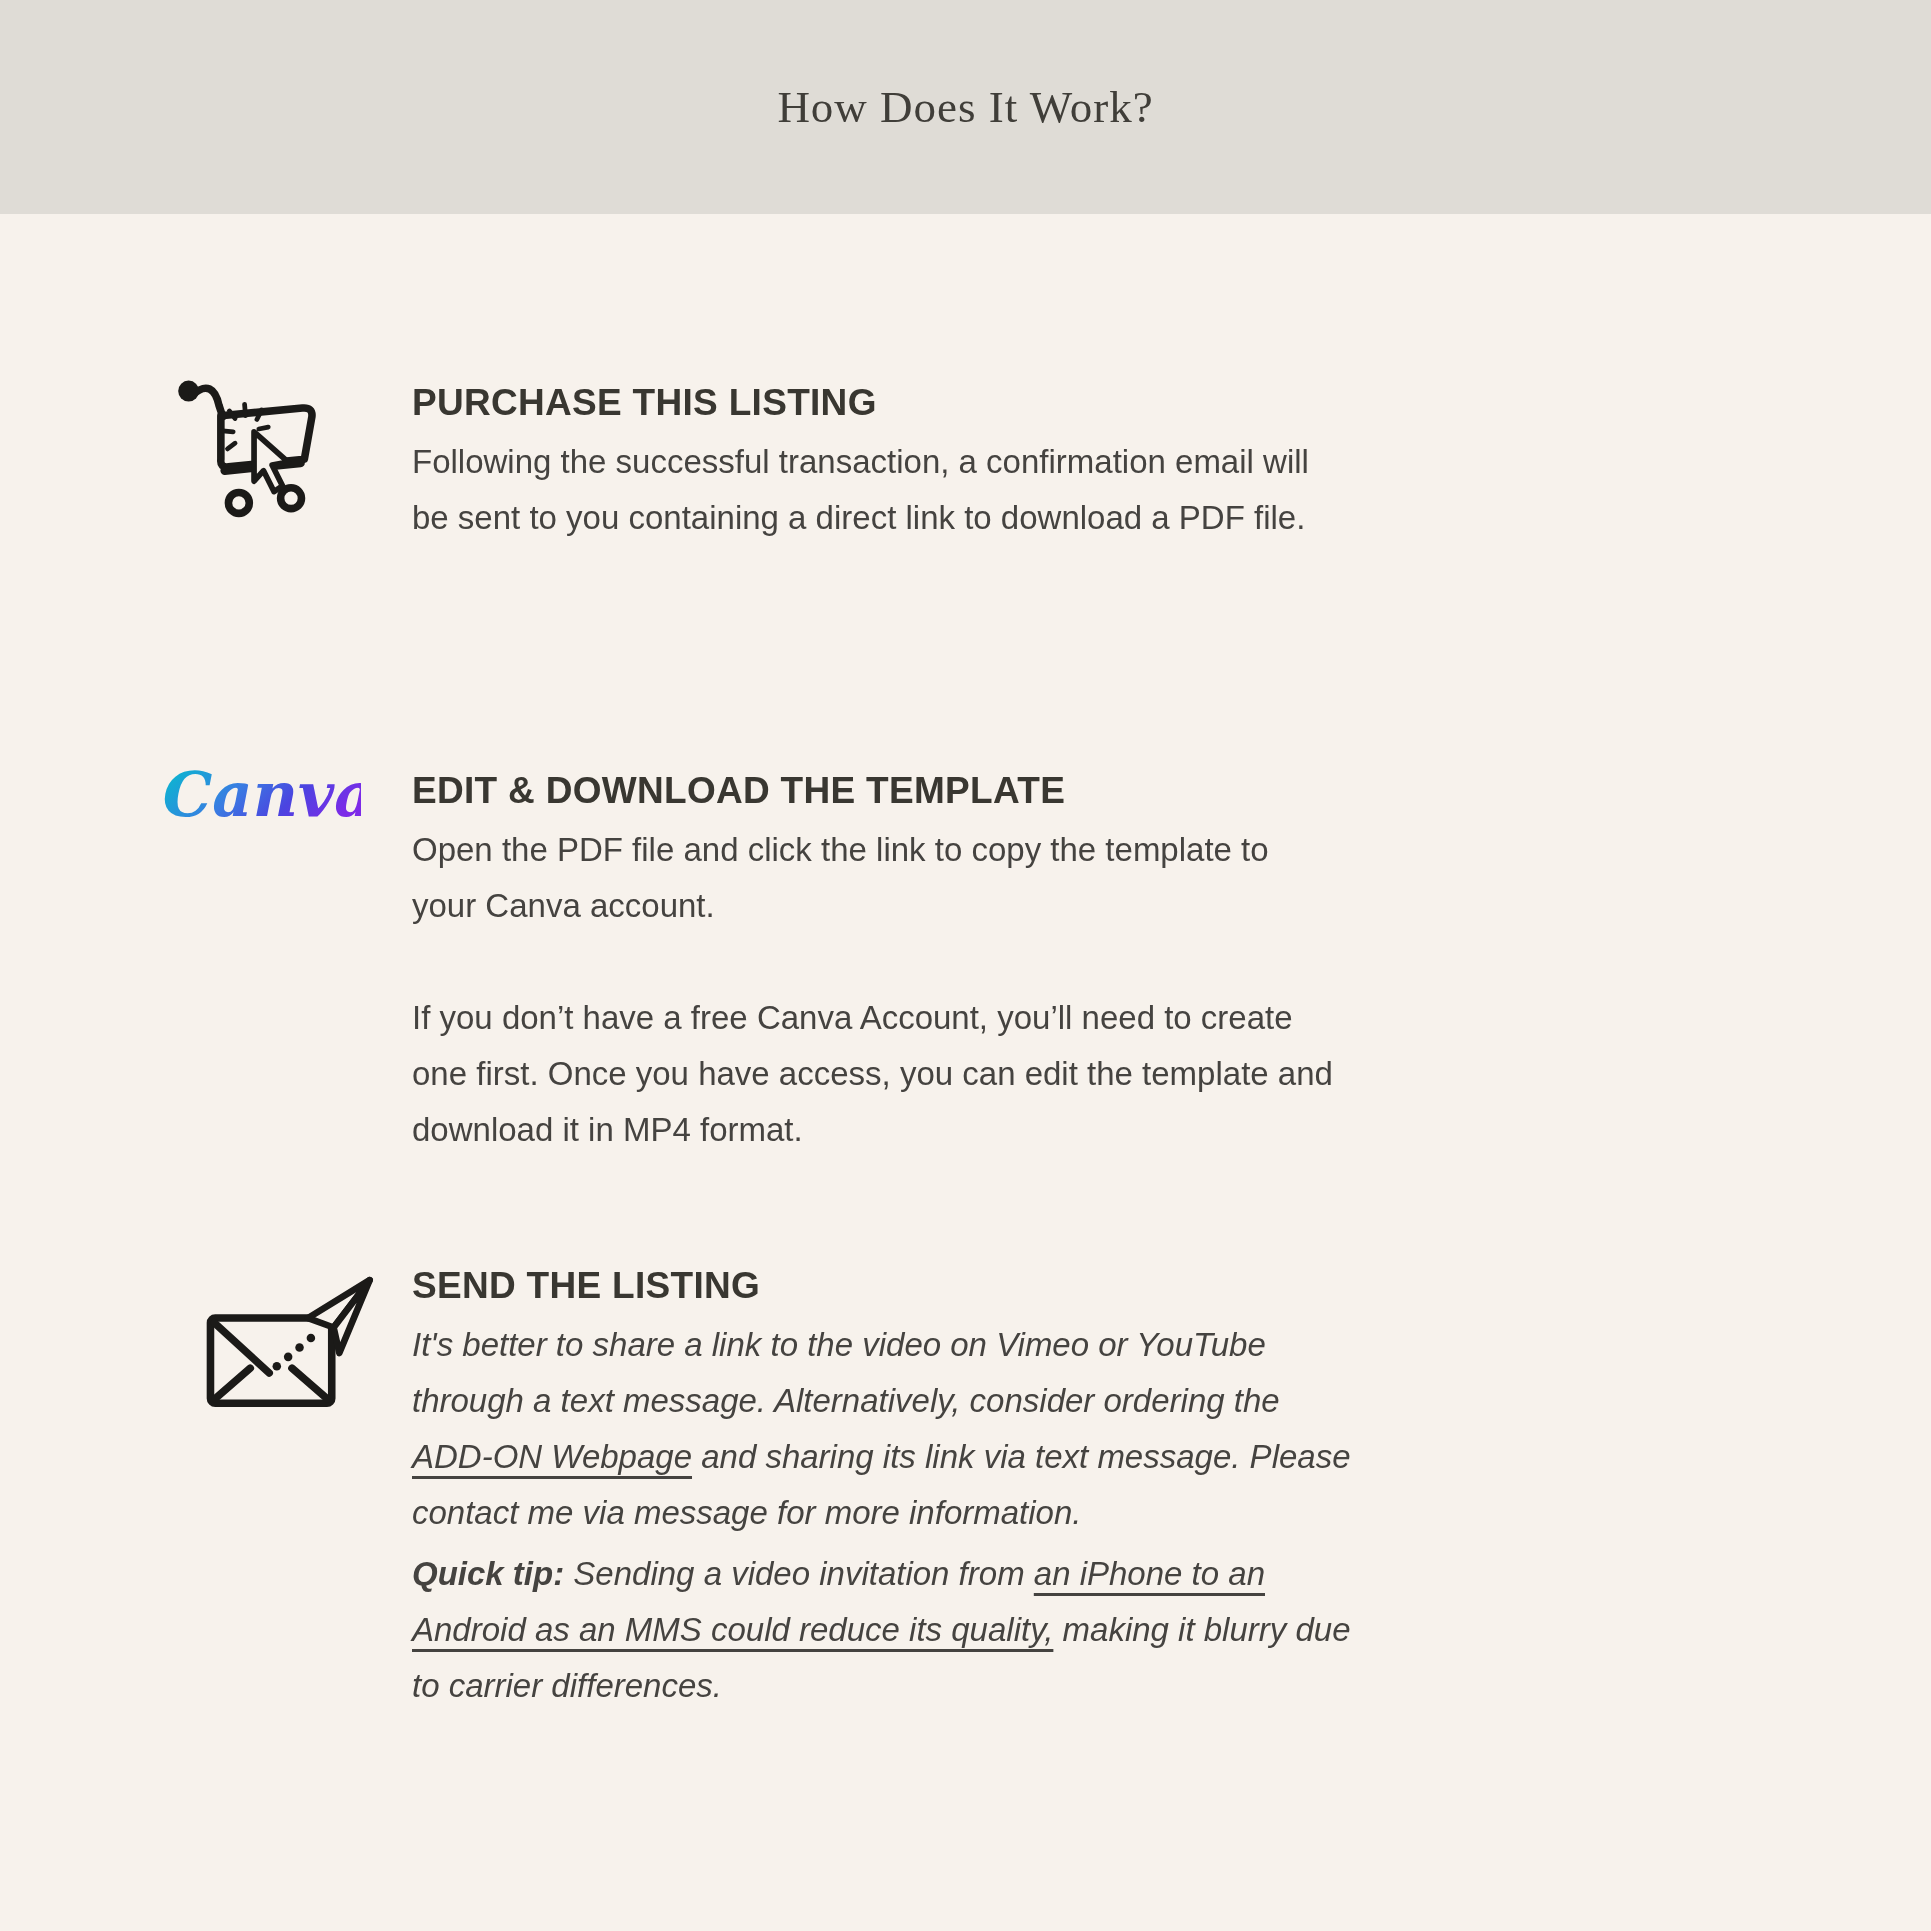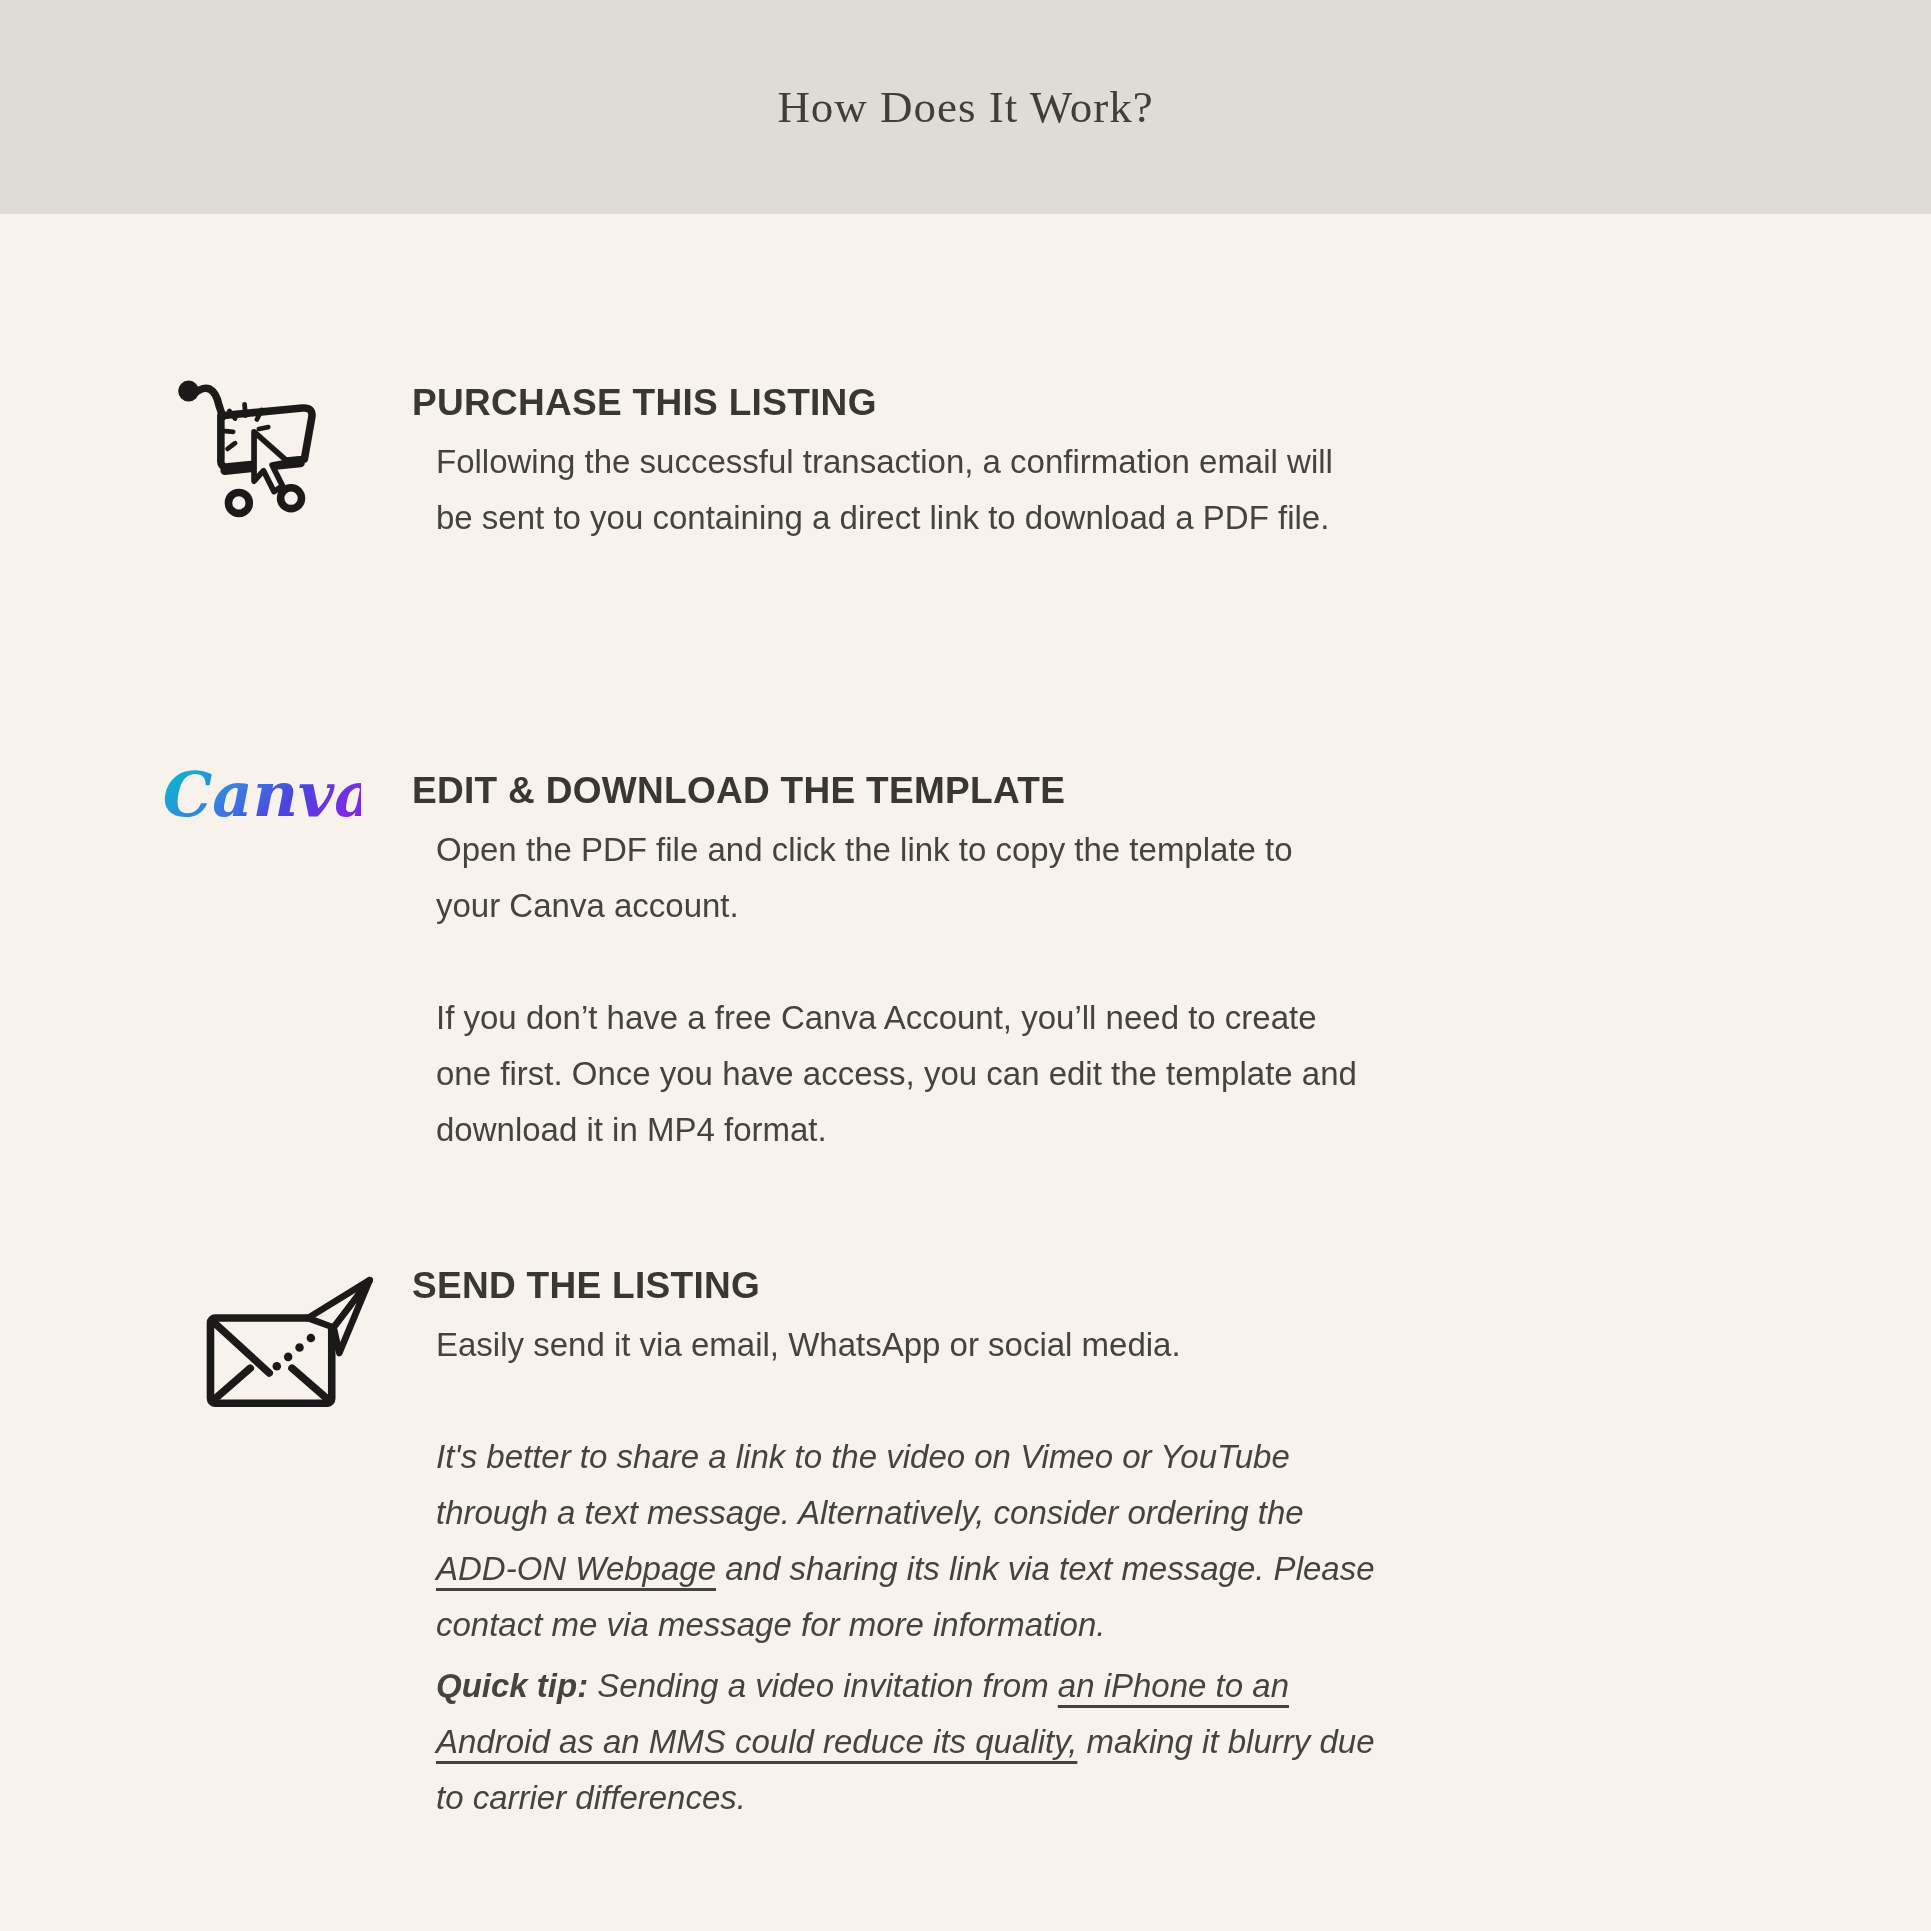--- a/index.html
+++ b/index.html
@@ -35,21 +35,21 @@
   .text-col{position:absolute;left:412px;}
   .text-1{top:382px;width:1255px;}
   .text-2{top:770px;width:1255px;}
   .text-3{top:1265px;width:1342px;}
   .text-col h2{
     font-size:37px;line-height:42px;font-weight:700;
     color:var(--heading-color);letter-spacing:0.3px;
   }
   .text-col p{
     font-size:33px;line-height:56px;margin-top:9.7px;
-    white-space:pre-line;color:var(--body-color);margin-left:24px;
+    white-space:pre-line;color:var(--body-color);
   }
   .text-col p + p{margin-top:56px;}
   .text-col p.tip{
     font-style:italic;
   }
   .text-col p.tip + p.tip{margin-top:5.8px;}
   .text-col .b{font-weight:700;}
   .text-col .u{
     text-decoration:underline;
     text-decoration-thickness:2.9px;
@@ -120,21 +120,20 @@
     <circle class="solid" cx="80" cy="97" r="4.5"></circle>
     <circle class="solid" cx="92" cy="87" r="4.5"></circle>
     <circle class="solid" cx="104" cy="77" r="4.5"></circle>
     <circle class="solid" cx="116" cy="67" r="4.5"></circle>
     <path class="masked" stroke-width="7" d="M178,6 L113,46 L140,56 Z"></path>
     <path class="masked" stroke-width="7" d="M178,6 L140,56 L146,83 Z"></path>
   </svg>
 </div>
 <div class="text-col text-3">
   <h2>SEND THE LISTING</h2>
-  <p>Easily send it via email, WhatsApp or social media.</p>
   <p class="tip"><span>It's better to share a link to the video on Vimeo or YouTube
 through a text message. Alternatively, consider ordering the
 </span><span class="u">ADD-ON Webpage</span><span> and sharing its link via text message. Please
 contact me via message for more information.</span></p>
   <p class="tip"><span class="b">Quick tip:</span><span> Sending a video invitation from </span><span class="u">an iPhone to an
 Android as an MMS could reduce its quality,</span><span> making it blurry due
 to carrier differences.</span></p>
 </div>
 
 

